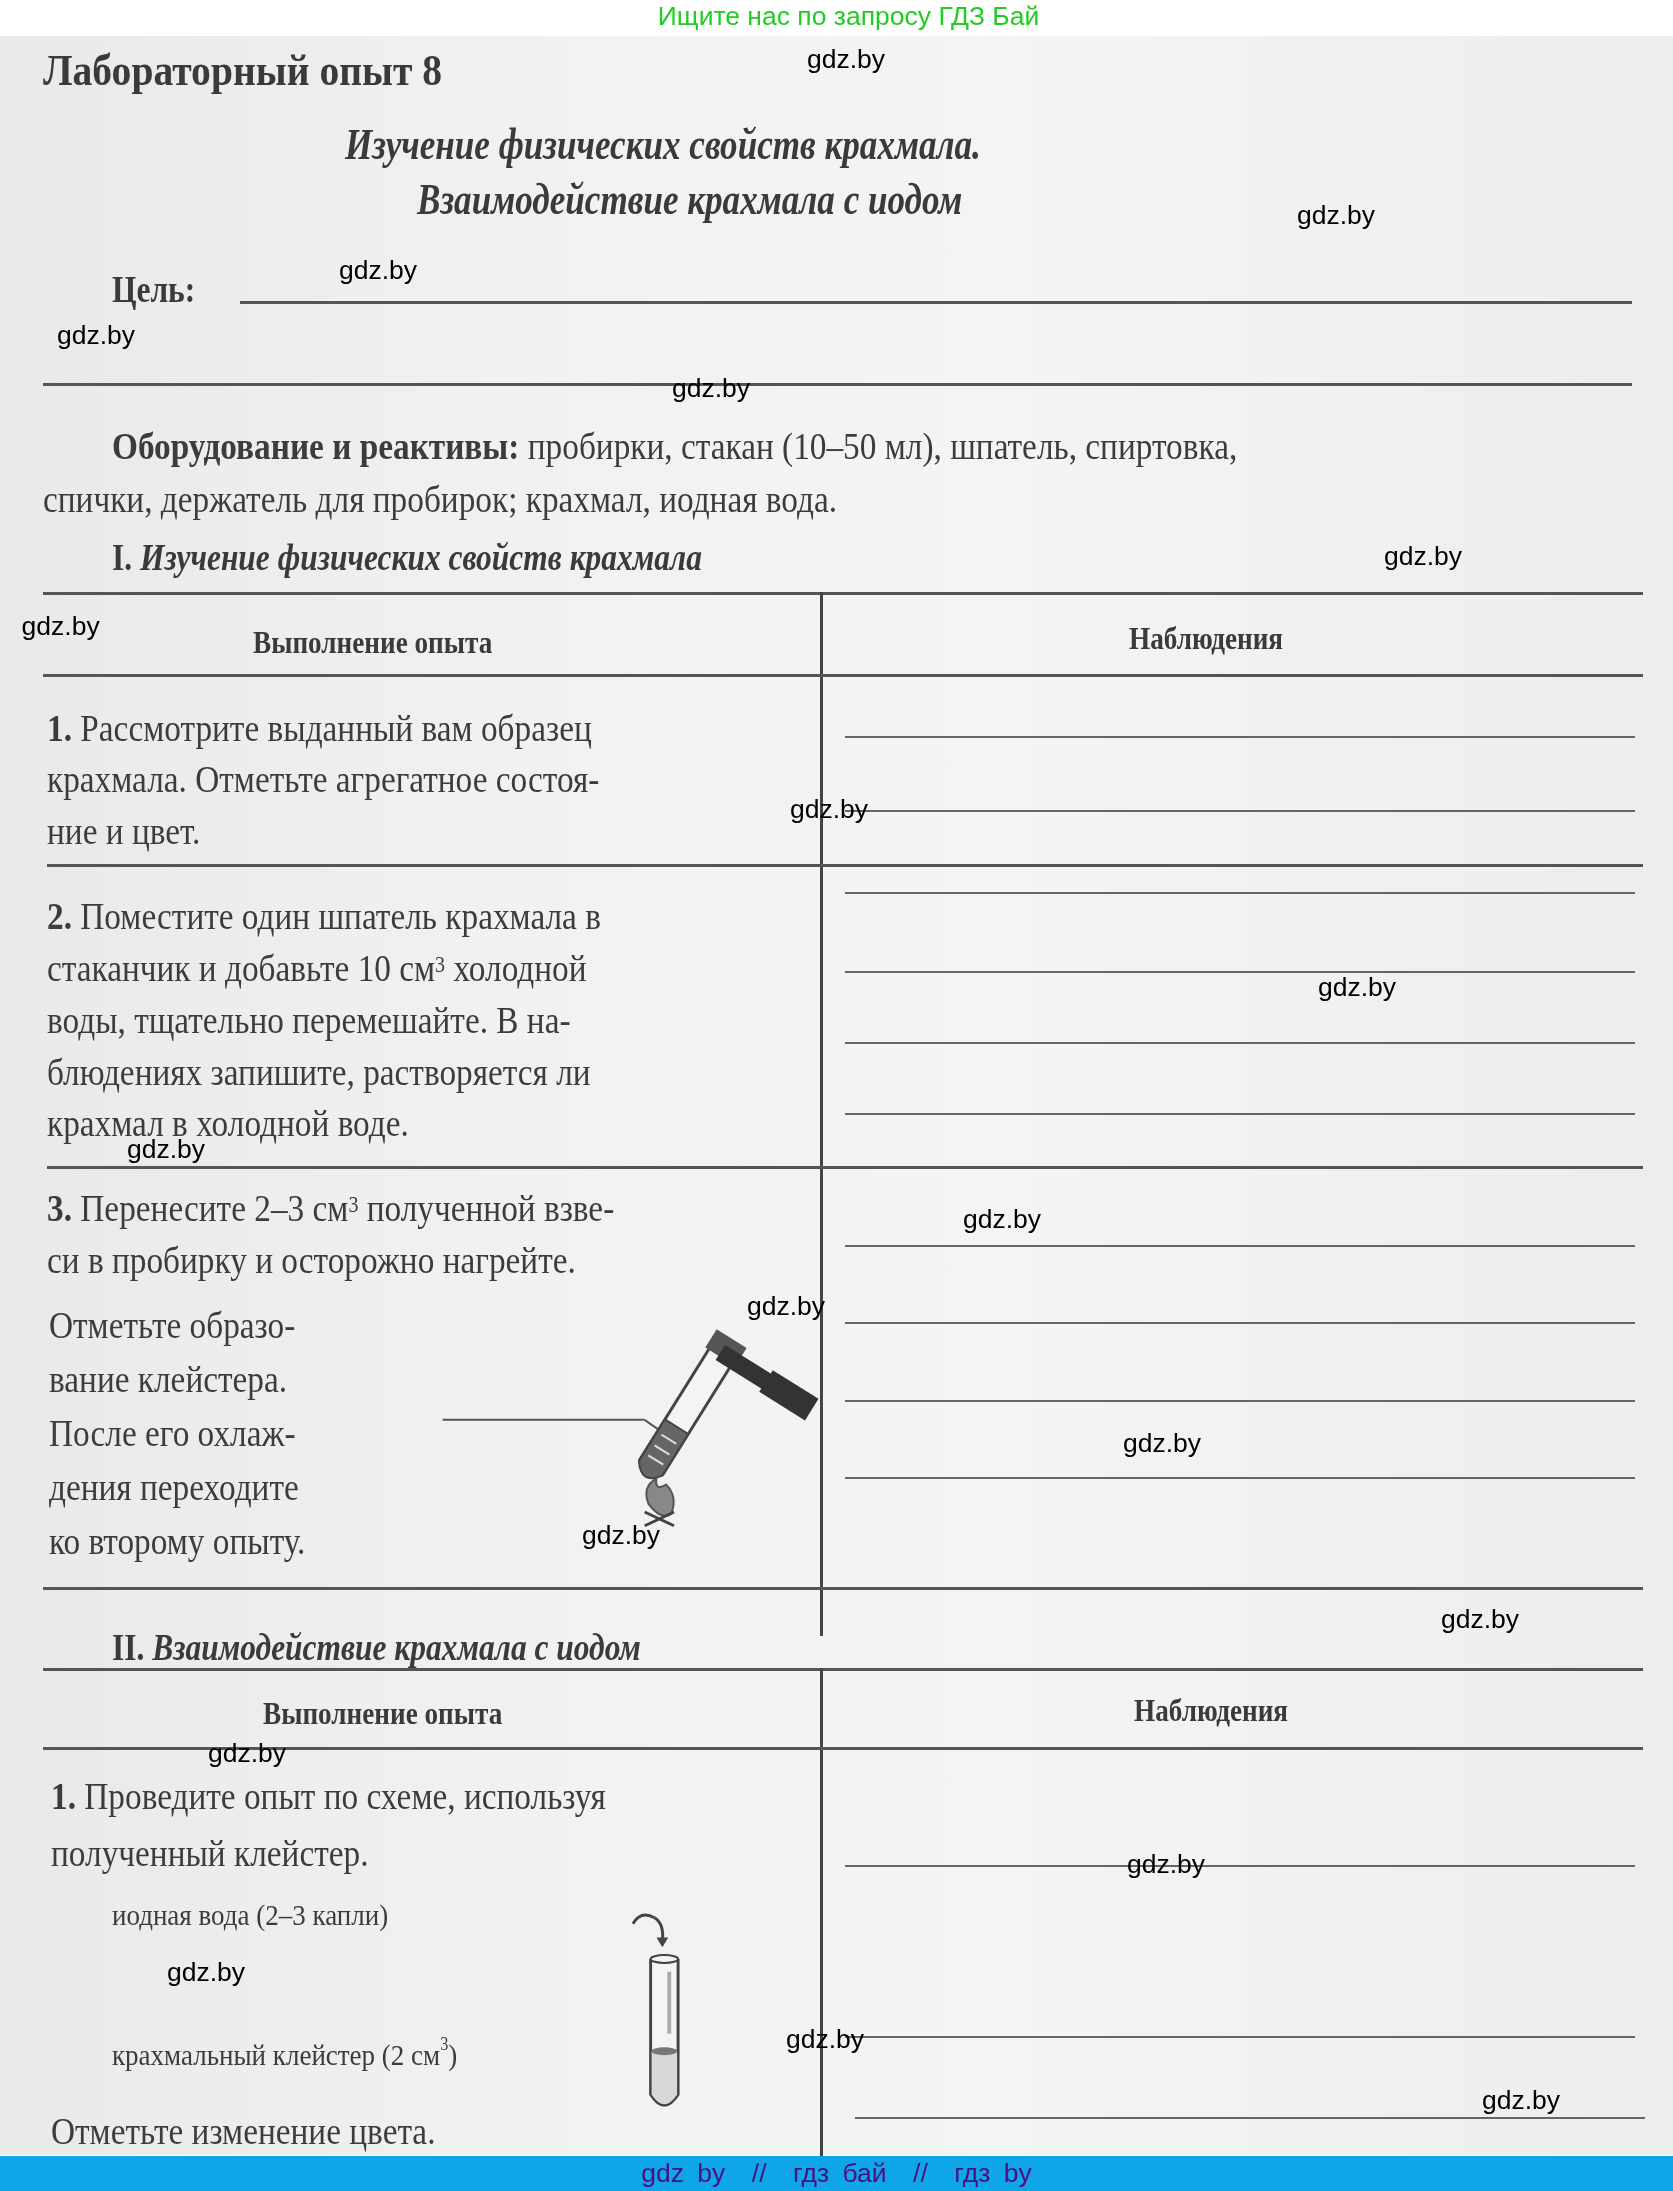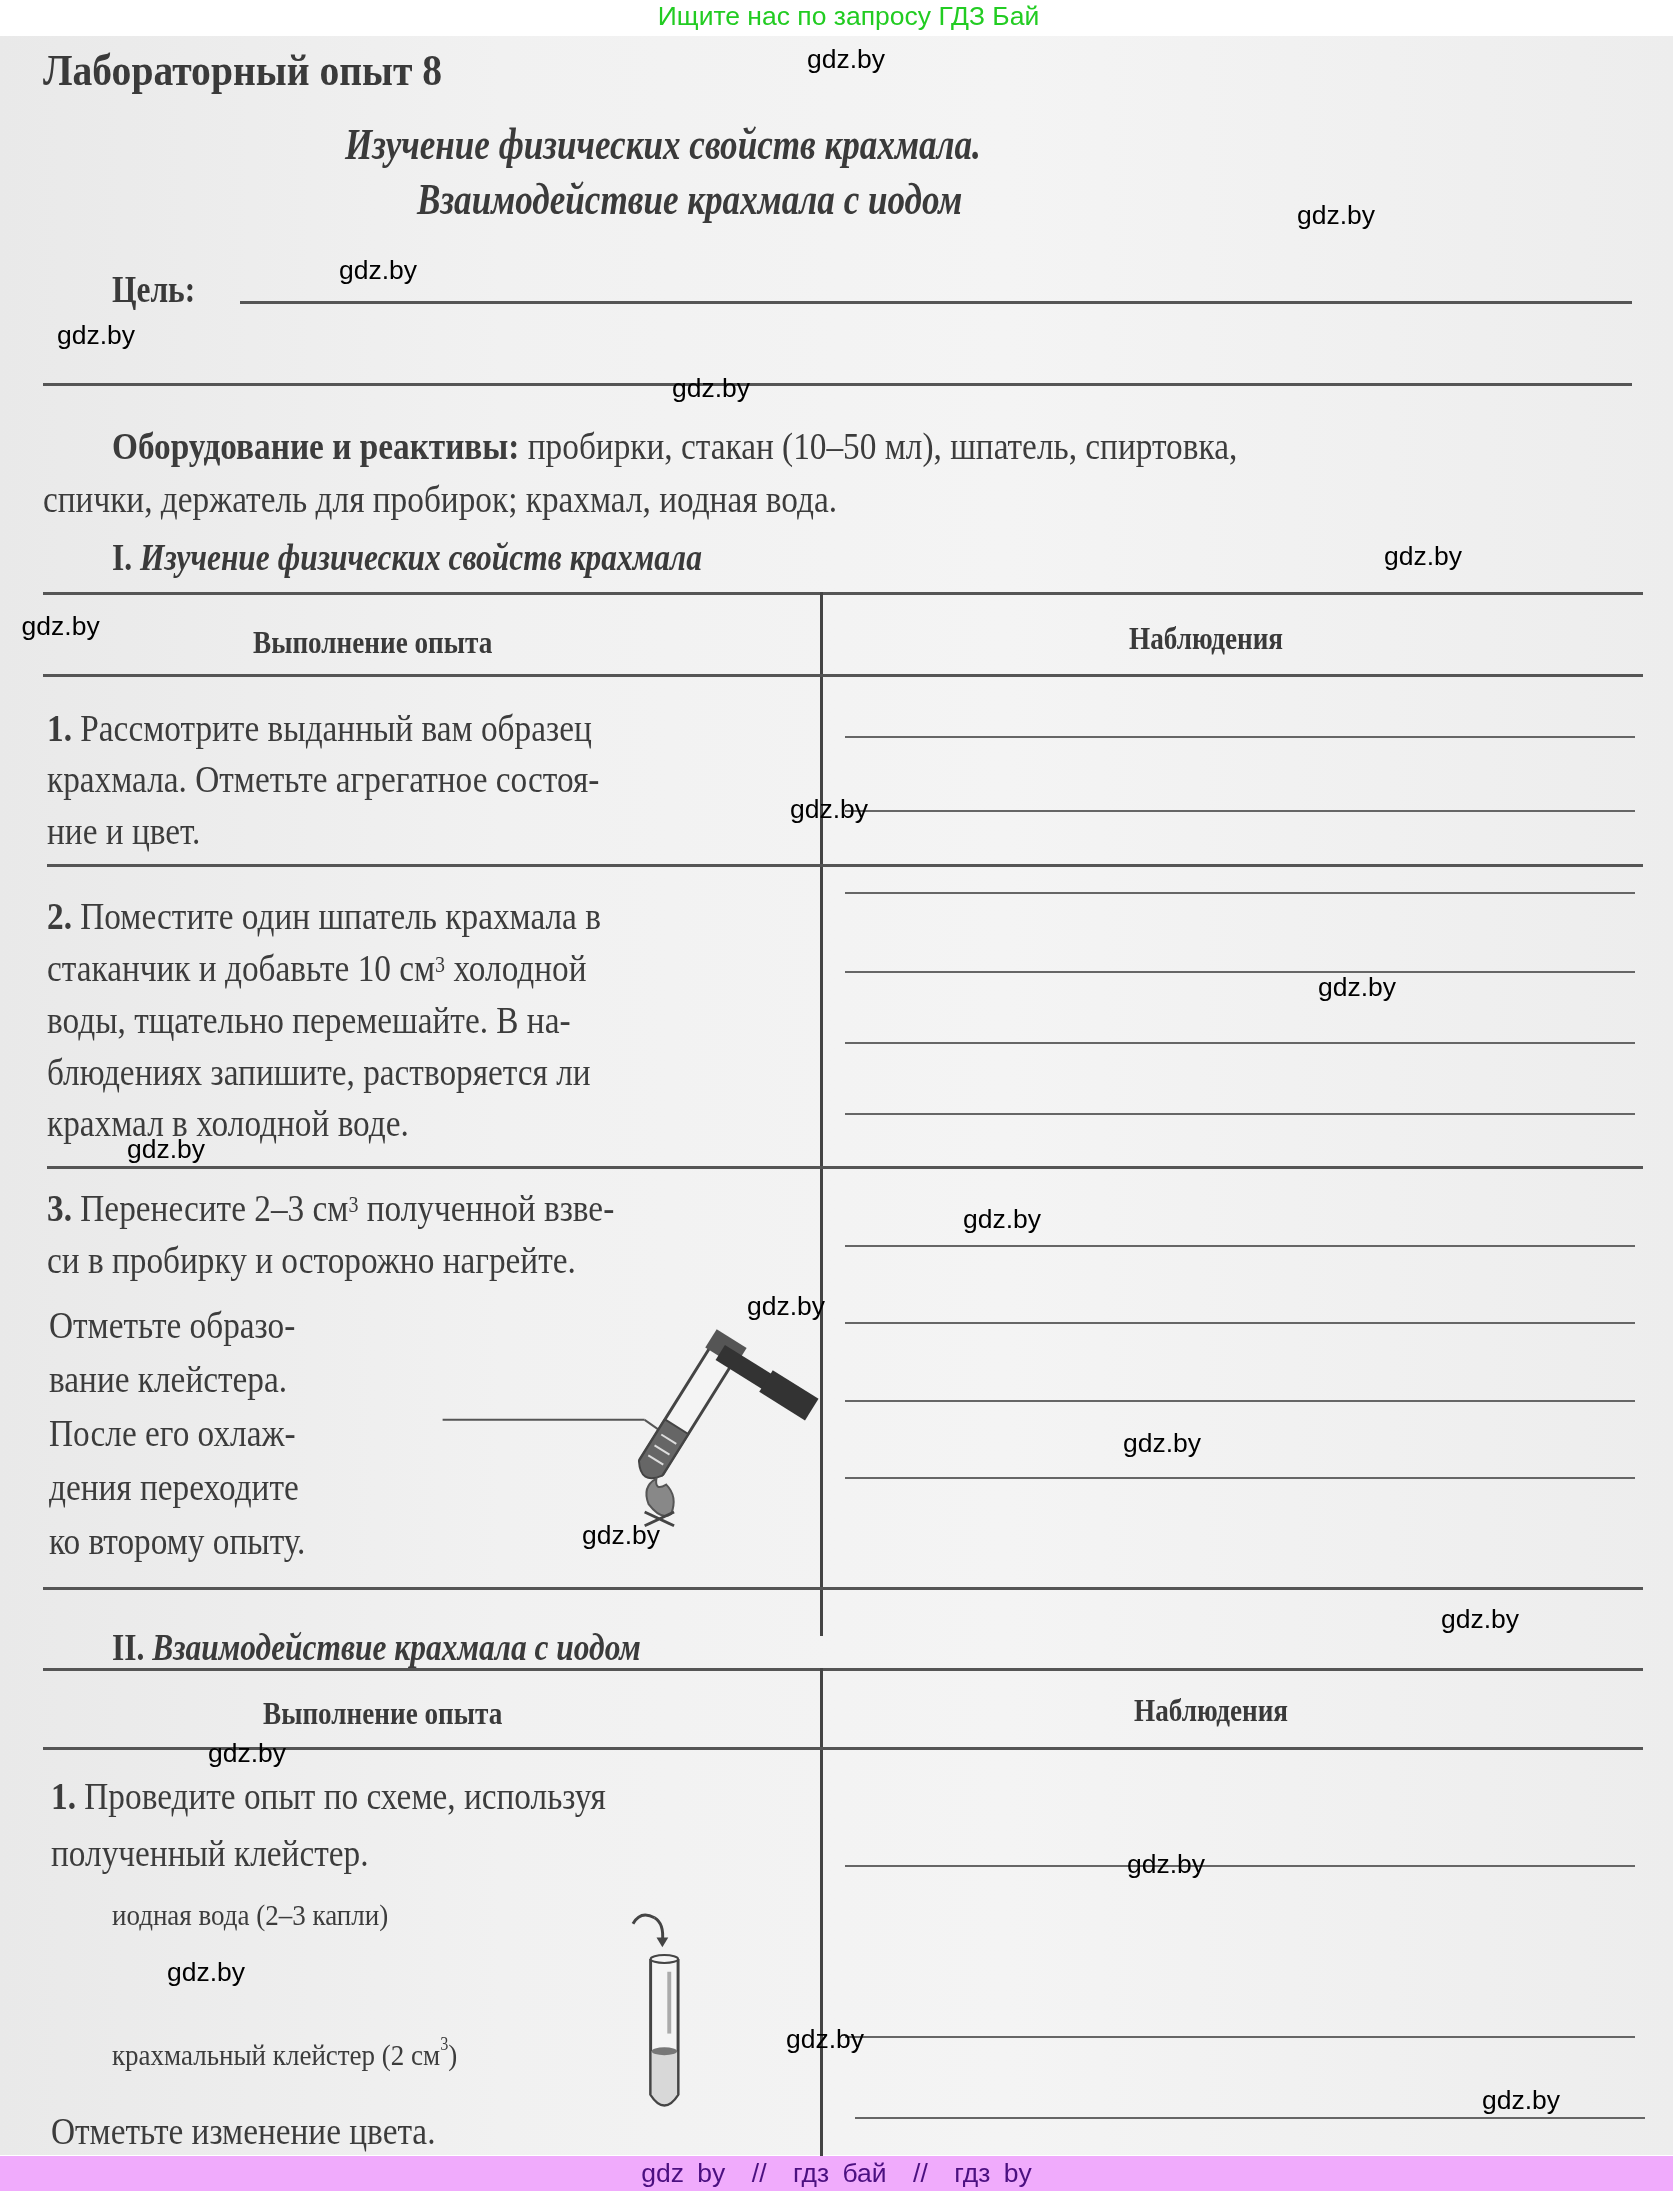--- a/index.html
+++ b/index.html
@@ -14,21 +14,21 @@
     text-align: center; font-family: "Liberation Sans", "DejaVu Sans", sans-serif;
     font-size: 26.5px; line-height: 33px; background: #fff; margin-left: 12px;
   }
   .page {
     position: absolute; left: 0; top: 36px; width: 1673px; height: 2119px;
     background: linear-gradient(90deg, #e9e9e9 0%, #f1f1f1 30%, #f4f4f4 60%, #ededed 100%);
   }
   .bottom-banner {
     position: absolute; left: 0; top: 2156px; width: 1673px; height: 35px;
     text-align: center; font-family: "Liberation Sans", "DejaVu Sans", sans-serif;
-    font-size: 26.5px; line-height: 35px; background: #f0abfc; word-spacing: 5.9px;
+    font-size: 26.5px; line-height: 35px; background: #0ea5e9; word-spacing: 5.9px;
   }
   .abs { position: absolute; }
   .title {
     left: 43px; top: 42px; font-size: 45px; font-weight: bold; color: #3a3a3a;
     transform: scaleX(0.88); transform-origin: left;
   }
   .subtitle {
     font-size: 45px; font-weight: bold; font-style: italic; color: #3a3a3a;
     white-space: nowrap;
   }

